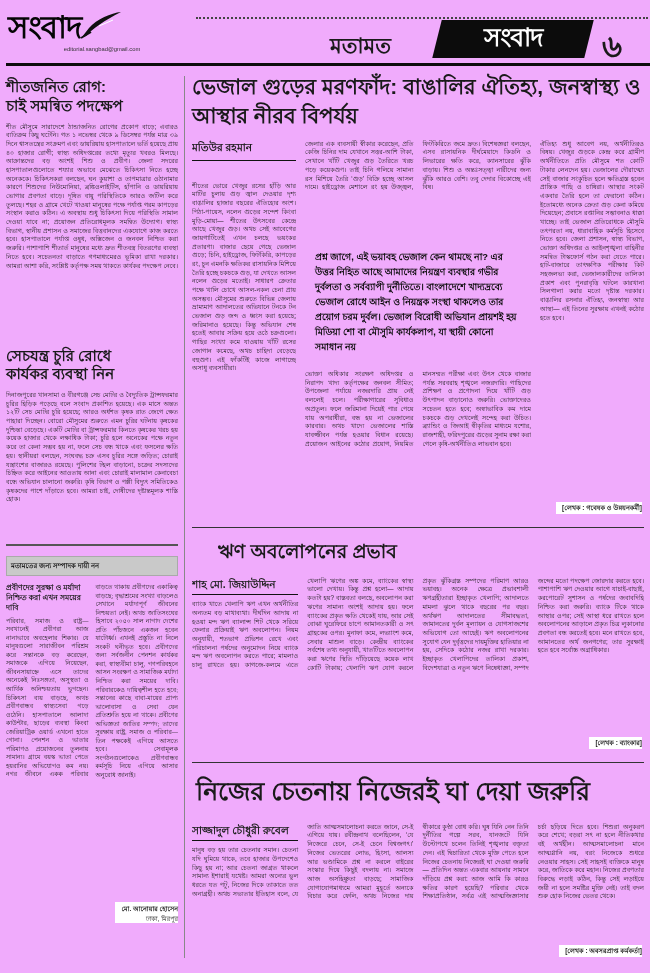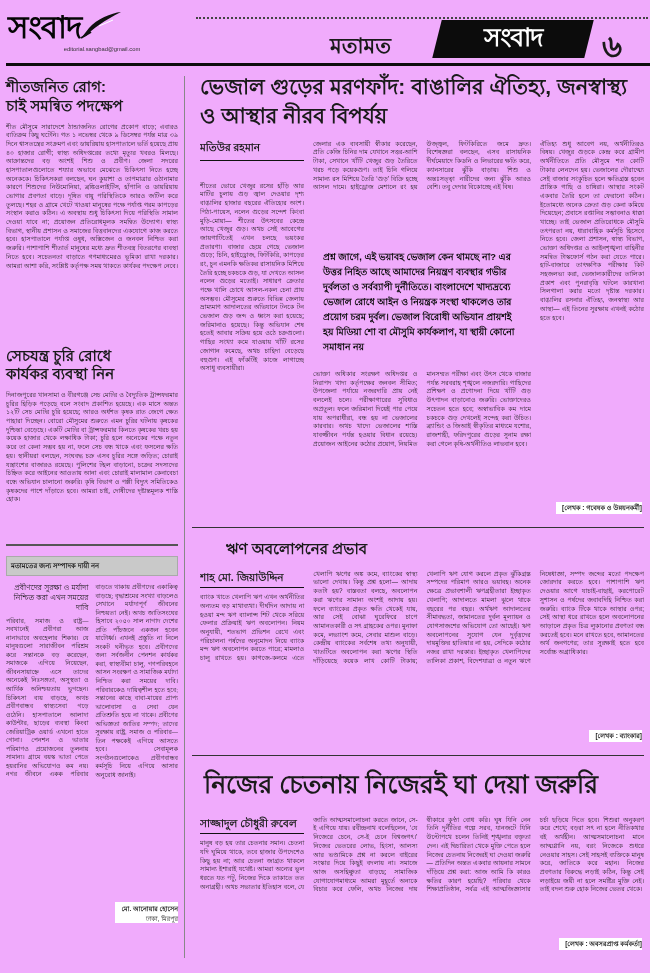--- a/index.html
+++ b/index.html
@@ -29,39 +29,39 @@
 
   .bodytext { font-size:6.3px; line-height:1.38; text-align:justify; color:#222; overflow:hidden; }
   .ed-title { font-size:15px; font-weight:bold; line-height:1.25; white-space:pre-line; margin-bottom:7px; }
   .ed-body1 { height:212px; margin-bottom:12px; }
   .ed-body2 { height:140px; }
   .left-rule { border-top:2px solid #555; margin:13px 0 10px; }
   .letters-title { font-size:20px; font-weight:bold; margin-bottom:8px; }
   .disclaimer { background:#c9c9c9; font-size:6.8px; font-weight:bold; padding:3px 4px; color:#111; border:1px solid #aaa; }
   .letters-wrap { position:relative; margin-top:7px; height:340px; }
   .letters-flow { column-count:2; column-gap:7px; height:100%; overflow:hidden; }
-  .letter-headline { font-size:7.6px; font-weight:normal; line-height:1.3; margin-bottom:4px; text-align:right; }
+  .letter-headline { font-size:7.6px; font-weight:bold; line-height:1.3; margin-bottom:4px; text-align:left; }
   .letter-body { font-size:6.2px; line-height:1.38; text-align:justify; color:#222; }
   .signature { position:absolute; right:0; bottom:0; text-align:right; font-size:6.4px; line-height:1.45; background:#fff; padding:2px 0 0 6px; }
   .signature .sig-name { font-weight:bold; }
 
   
   .main-title { font-size:21px; font-weight:bold; line-height:1.4; margin-bottom:9px; }
-  .article { position:relative;margin-left:8px; }
+  .article { position:relative; }
   .byline { font-size:10.5px; font-weight:bold; border-bottom:1px solid #111; padding-bottom:3px; margin-bottom:5px; }
   .m-grid { display:grid; grid-template-columns:104px 1fr 104px; gap:9px; height:374px; overflow:hidden; }
   .m-colstack { display:flex; flex-direction:column;gap:16px; }
   .mid-stack { display:flex; flex-direction:column; }
   .mid-top { column-count:2; column-gap:9px; height:98px; overflow:hidden; }
   .quote-box { padding:8px 10px; margin:4px 0; }
   .quote-text { font-size:9.3px; font-weight:bold; line-height:1.62; text-align:left; color:#0a0a0a; }
   .mid-bottom { column-count:2; column-gap:9px; flex:1; overflow:hidden; margin-top:3px; }
   .attribution { position:absolute; right:2px; bottom:0; font-size:6.5px; font-weight:bold; background:#fff; padding:1px 0 0 6px; }
   .h-rule { border-top:1.5px solid #333; margin:13px 0 9px; }
-  .sec-title { font-size:15px; font-weight:bold; margin:0 0 8px 26px; }
+  .sec-title { font-size:19px; font-weight:bold; margin:0 0 8px 26px; }
   .sec-title3 { font-size:25px; font-weight:bold; margin:0 0 8px 4px; }
   .flow4-a2 { column-count:4; column-gap:9px; height:172px; overflow:hidden; }
   .flow4-a3 { column-count:4; column-gap:9px; height:134px; overflow:hidden; }
 </style>
 </head>
 <body>
 
 <div id="page">
 
   <div>

